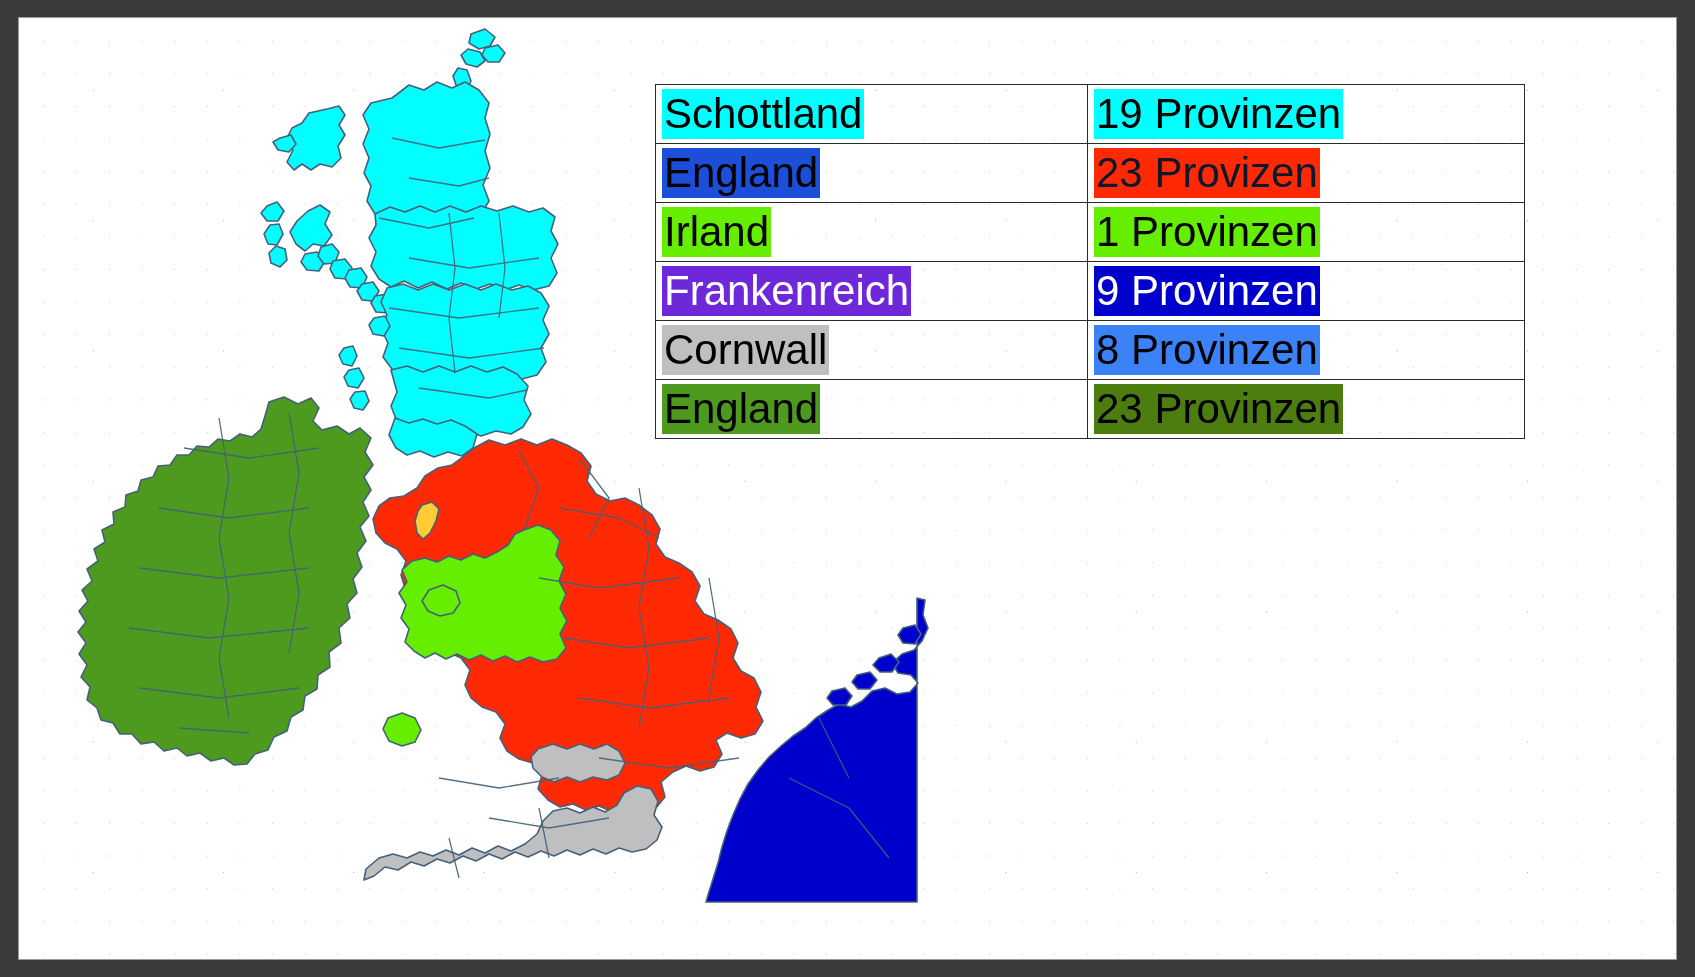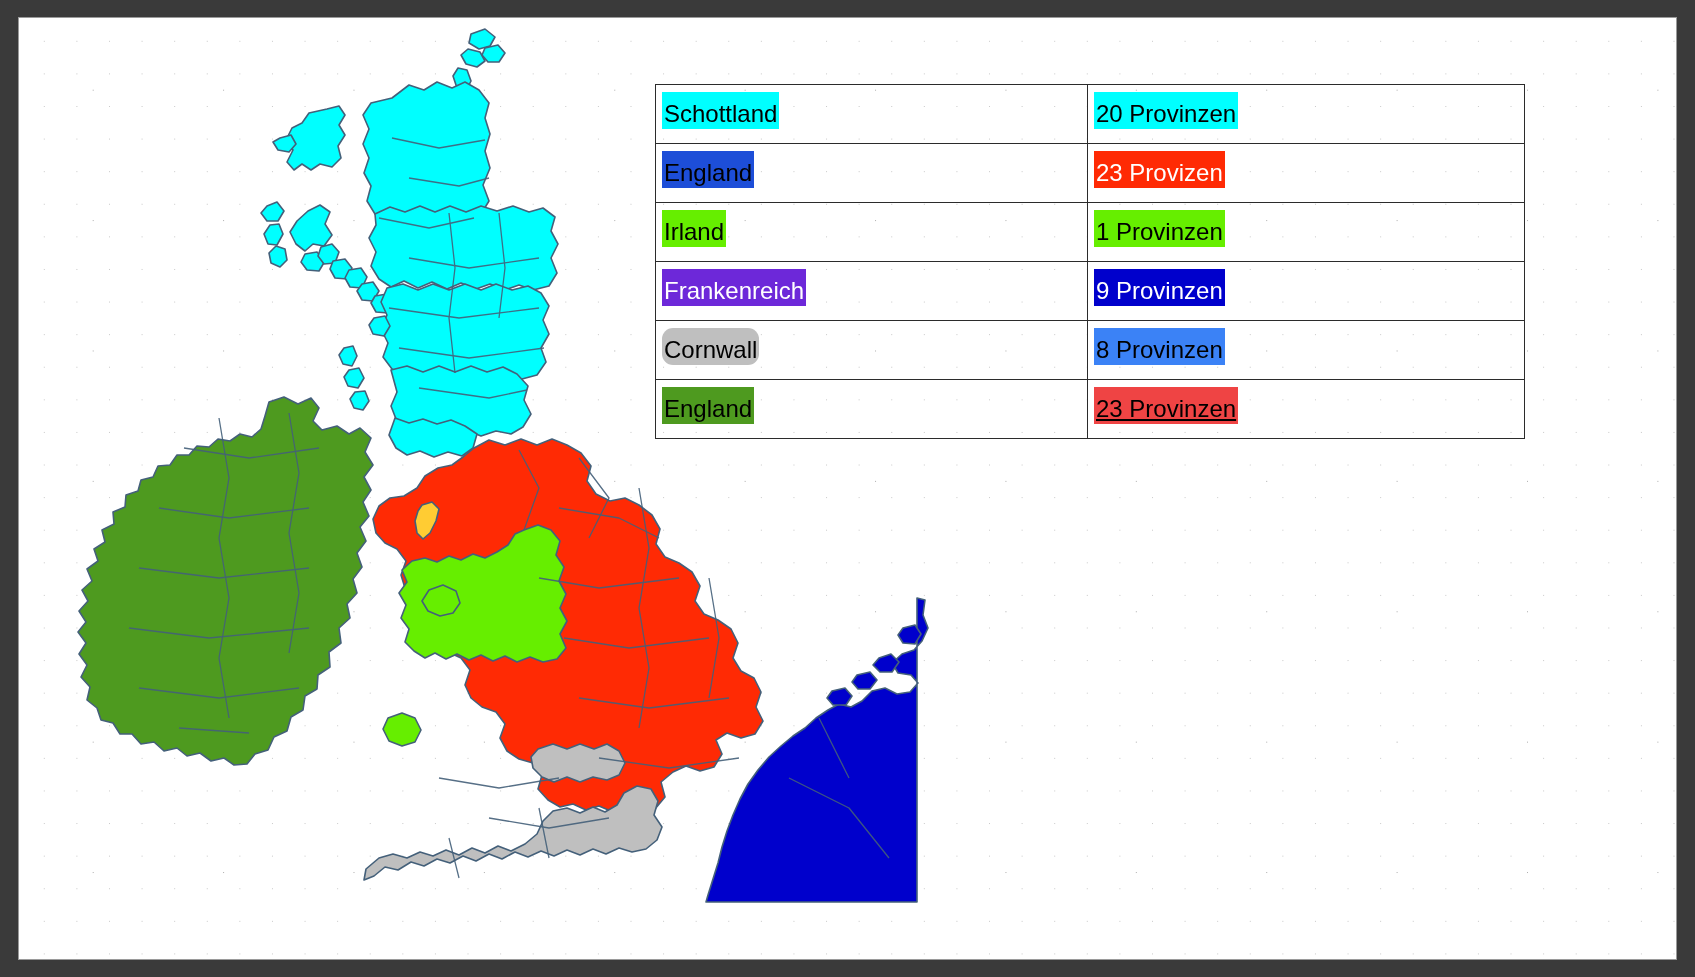--- a/index.html
+++ b/index.html
@@ -42,24 +42,24 @@
   }
   #legend-table td{
     border:1.6px solid #2b2b2b;
     height:58px;
     padding:0 0 0 6px;
     vertical-align:middle;
   }
   #legend-table td.c1{width:425px;}
   #legend-table td.c2{width:430px;}
   .hl{
-    font-size:24px;
+    font-size:42px;
     line-height:1.18;
     color:#000;
-    padding:8px 2px 2px 2px;
+    padding:1px 2px 2px 2px;
     white-space:nowrap;
   }
 </style>
 </head>
 <body>
 
 <div id="frame">
   <div id="grid"></div>
 
   <div id="map">
@@ -251,30 +251,30 @@
   </div>
 
   <table id="legend-table">
     <tbody>
 
       <tr>
         <td class="c1">
           <span class="hl" style="background:#00ffff;color:#000000;">Schottland</span>
         </td>
         <td class="c2">
-          <span class="hl" style="background:#00ffff;color:#000000;">20 Provinzen</span>
+          <span class="hl" style="background:#00ffff;color:#000000;">19 Provinzen</span>
         </td>
       </tr>
 
       <tr>
         <td class="c1">
           <span class="hl" style="background:#1d4ed8;color:#000000;">England</span>
         </td>
         <td class="c2">
-          <span class="hl" style="background:#ff2a04;color:#ffffff;">23 Provizen</span>
+          <span class="hl" style="background:#ff2a04;color:#0f172a;">23 Provizen</span>
         </td>
       </tr>
 
 
       <tr>
         <td class="c1">
           <span class="hl" style="background:#66ee00;color:#000000;">Irland</span>
         </td>
         <td class="c2">
           <span class="hl" style="background:#66ee00;color:#000000;">1 Provinzen</span>
@@ -285,31 +285,31 @@
         <td class="c1">
           <span class="hl" style="background:#6d28d9;color:#ffffff;margin-top:45px;">Frankenreich</span>
         </td>
         <td class="c2">
           <span class="hl" style="background:#0000cc;color:#ffffff;">9 Provinzen</span>
         </td>
       </tr>
 
       <tr>
         <td class="c1">
-          <span class="hl" style="background:#bfbfbf;color:#000000;border-radius:11px;">Cornwall</span>
+          <span class="hl" style="background:#bfbfbf;color:#000000;">Cornwall</span>
         </td>
         <td class="c2">
           <span class="hl" style="background:#3b82f6;color:#000000;">8 Provinzen</span>
         </td>
       </tr>
 
       <tr>
         <td class="c1">
           <span class="hl" style="background:#4e9a1f;color:#000000;">England</span>
         </td>
         <td class="c2">
-          <span class="hl" style="background:#ef4444;color:#000000;text-decoration:underline;">23 Provinzen</span>
+          <span class="hl" style="background:#4d7c0f;color:#000000;">23 Provinzen</span>
         </td>
       </tr>
 
     </tbody>
   </table>
 </div>
 
 </body></html>

